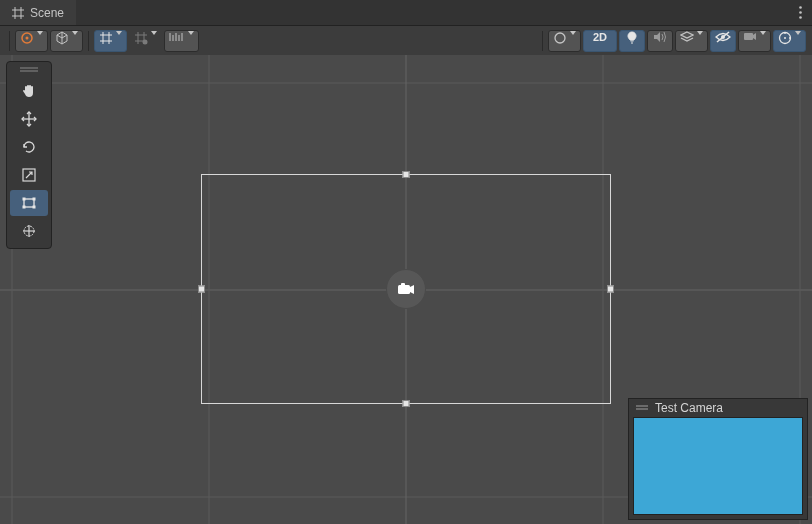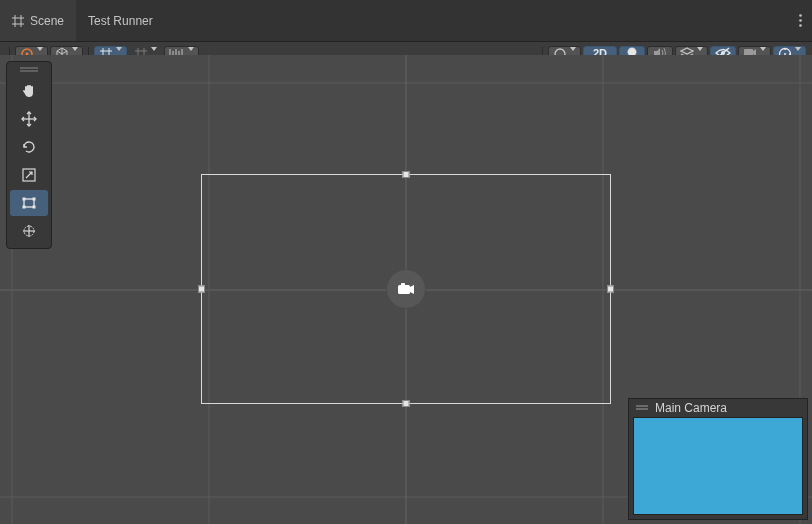--- a/index.html
+++ b/index.html
@@ -7,21 +7,21 @@
     width: 812px;
     height: 524px;
     background: #4a4a4a;
     font-family: Arial, sans-serif;
     font-size: 12px;
     color: #c4c4c4;
     overflow: hidden;
     position: relative;
   }
   .tab-bar {
-    height: 42px;
+    height: 26px;
     background: #333333;
     display: flex;
     align-items: stretch;
     border-bottom: 1px solid #222;
   }
   .tab {
     display: flex;
     align-items: center;
     padding: 0 12px;
     gap: 6px;
@@ -175,23 +175,20 @@
   <div class="tab active">
     <svg width="12" height="12" viewBox="0 0 12 12">
         <g stroke="#c4c4c4" stroke-width="1">
           <line x1="0" y1="3" x2="12" y2="3"></line>
           <line x1="0" y1="9" x2="12" y2="9"></line>
           <line x1="3" y1="0" x2="3" y2="12"></line>
           <line x1="9" y1="0" x2="9" y2="12"></line>
         </g>
       </svg>
     <span>Scene</span>
-  </div>
-  <div class="tab">
-    <span>Test Runner</span>
   </div>
   <div class="tab-spacer"></div>
   <div class="kebab">
     <svg width="3" height="13" viewBox="0 0 3 13">
         <circle cx="1.5" cy="1.5" r="1.3" fill="#c4c4c4"></circle>
         <circle cx="1.5" cy="6.5" r="1.3" fill="#c4c4c4"></circle>
         <circle cx="1.5" cy="11.5" r="1.3" fill="#c4c4c4"></circle>
       </svg>
   </div>
 </div>
@@ -382,17 +379,17 @@
     </div>
   </div>
 
   
   <div class="preview-panel">
     <div class="preview-header">
       <svg width="14" height="8" viewBox="0 0 14 8">
           <line x1="1" y1="2" x2="13" y2="2" stroke="#888" stroke-width="1.3"></line>
           <line x1="1" y1="5" x2="13" y2="5" stroke="#888" stroke-width="1.3"></line>
         </svg>
-      <span style="color:#d4d4d4">Main Camera</span>
+      <span style="color:#d4d4d4">Test Camera</span>
     </div>
     <div class="preview-body"></div>
   </div>
 </div>
 
 </body></html>

